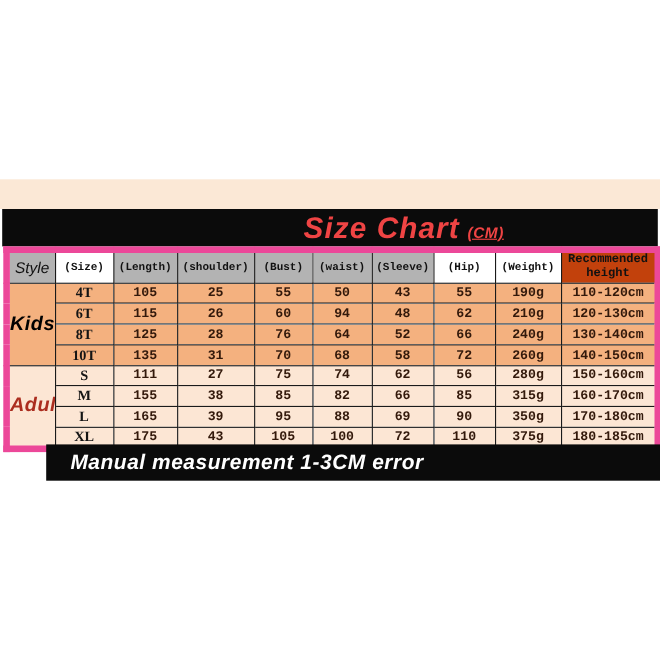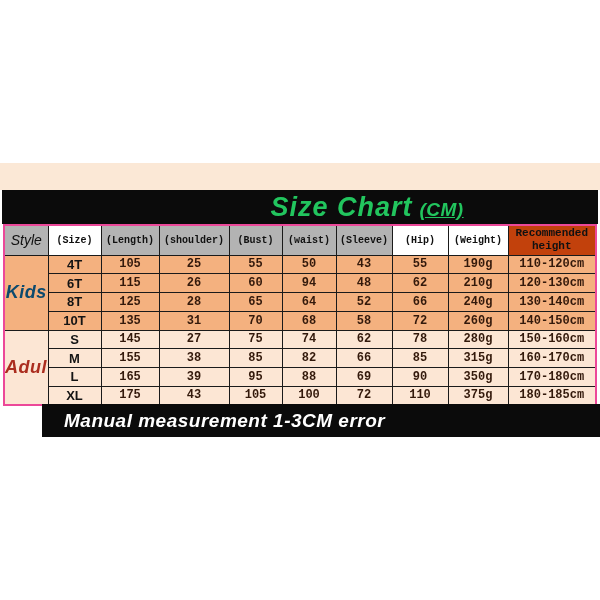--- a/index.html
+++ b/index.html
@@ -14,29 +14,29 @@
     background:#fbe8d6;
   }
 
   .title-bar {
     position:absolute; left:2px; top:190px; width:596px; height:34px;
     background:#0b0b0b; display:flex; align-items:center; justify-content:center;
   }
   .title-inner {
     transform:translateX(67px);
     display:flex; align-items:baseline; gap:7px;
-    color:#22c55e; font-style:italic; font-weight:bold;text-align:right;
+    color:#ef4444; font-style:italic; font-weight:bold;text-align:right;
   }
   .title-main { font-size:27px; letter-spacing:1px; }
-  .title-unit { font-size:19px; letter-spacing:0.5px;text-decoration:underline; }
+  .title-unit { font-size:14px; letter-spacing:0.5px;text-decoration:underline; }
 
   table.size-chart {
     position:absolute; left:3px; top:224px; width:592px;
     border-collapse:collapse; table-layout:fixed;
-    border:2px solid #ec4899;
+    border:6px solid #ec4899;
   }
   .size-chart th, .size-chart td {
     border:1px solid #1a1a1a; text-align:center; vertical-align:middle;
     padding:0; overflow:hidden; white-space:nowrap;
   }
   .size-chart thead tr { height:30px; }
   .size-chart th {
     background:#b3b3b3; color:#111111;
     font-family:"Liberation Mono", monospace; font-weight:bold; font-size:10px;
   }
@@ -47,27 +47,27 @@
     font-weight:normal; font-size:14px;
   }
   .size-chart tbody tr { height:18.75px; }
   .size-chart tr.kids td { background:#f4b17f; }
   .size-chart tr.adult td { background:#fce6d4; }
   .size-chart td.num {
     font-family:"Liberation Mono", monospace; font-weight:bold;
     font-size:12px; color:#33190b;
   }
   .size-chart td.size {
-    font-family:Liberation Sans, sans-serif; font-weight:bold;
+    font-family:Liberation Serif, serif; font-weight:bold;
     font-size:13px; color:#141414;
   }
   .size-chart td.group {
     font-style:italic; font-weight:bold; font-size:18px; letter-spacing:0.5px;
   }
-  .size-chart td.group.kids-label { color:#0c4a6e; background:#f4b17f; }
+  .size-chart td.group.kids-label { color:#000000; background:#f4b17f; }
   .size-chart td.group.adult-label { color:#ab2d1f; background:#fce6d4; }
 
   .bottom-bar {
     position:absolute; left:2px; top:404px; width:596px; height:33px;
     background:#0b0b0b; color:#ffffff; display:flex; align-items:center;margin-left:40px;
   }
   .bottom-bar .note {
     font-style:italic; font-weight:bold; font-size:19px;
     padding-left:22px; letter-spacing:0.5px;
   }
@@ -134,47 +134,47 @@
         <td class="num">94</td>
         <td class="num">48</td>
         <td class="num">62</td>
         <td class="num">210g</td>
         <td class="num">120-130cm</td>
       </tr>
       <tr class="kids">
         <td class="size">8T</td>
         <td class="num">125</td>
         <td class="num">28</td>
-        <td class="num">65</td>
+        <td class="num">76</td>
         <td class="num">64</td>
         <td class="num">52</td>
         <td class="num">66</td>
         <td class="num">240g</td>
         <td class="num">130-140cm</td>
       </tr>
       <tr class="kids">
         <td class="size">10T</td>
         <td class="num">135</td>
         <td class="num">31</td>
         <td class="num">70</td>
         <td class="num">68</td>
         <td class="num">58</td>
         <td class="num">72</td>
         <td class="num">260g</td>
         <td class="num">140-150cm</td>
       </tr>
       <tr class="adult">
         <td class="group adult-label" rowspan="4">Adult</td>
         <td class="size">S</td>
-        <td class="num">145</td>
+        <td class="num">111</td>
         <td class="num">27</td>
         <td class="num">75</td>
         <td class="num">74</td>
         <td class="num">62</td>
-        <td class="num">78</td>
+        <td class="num">56</td>
         <td class="num">280g</td>
         <td class="num">150-160cm</td>
       </tr>
       <tr class="adult">
         <td class="size">M</td>
         <td class="num">155</td>
         <td class="num">38</td>
         <td class="num">85</td>
         <td class="num">82</td>
         <td class="num">66</td>

